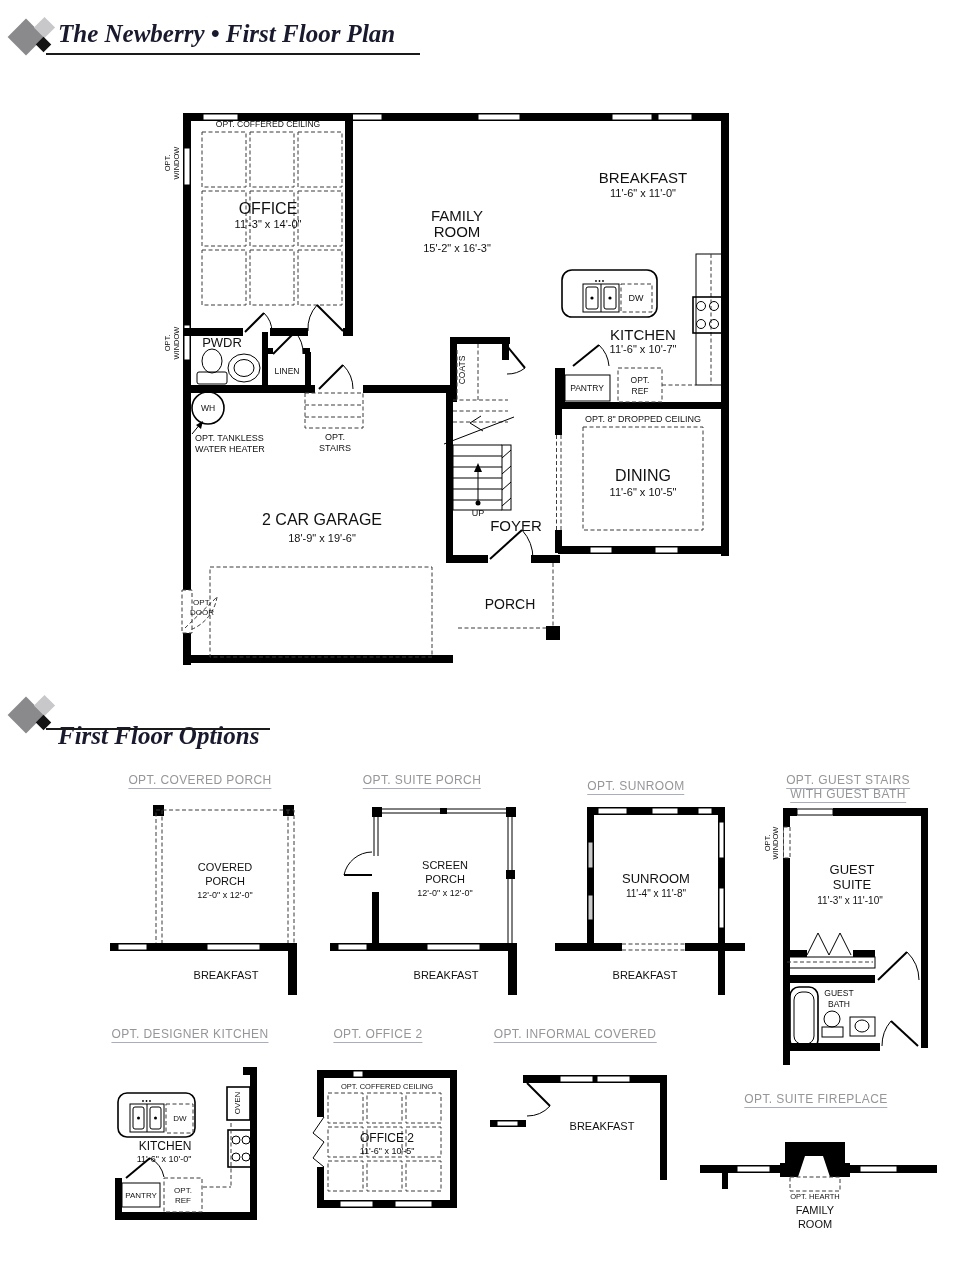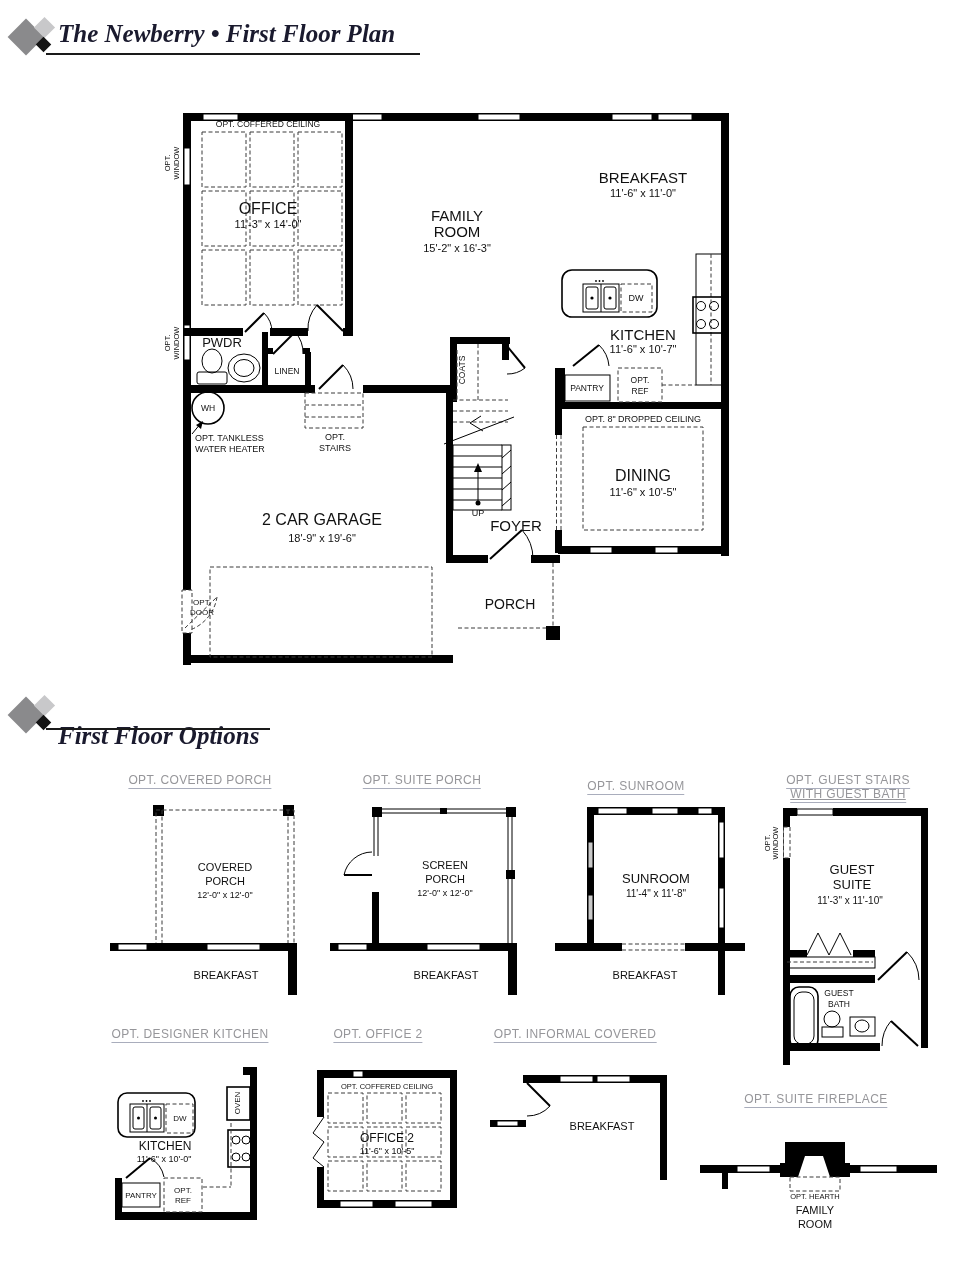--- a/index.html
+++ b/index.html
@@ -245,21 +245,21 @@
     <rect x="32" y="10" width="15" height="15" fill="#c8c8ca" transform="rotate(45 39.5 17.5)"></rect>
     <rect x="33" y="29" width="11" height="11" fill="#141414" transform="rotate(45 38.5 34.5)"></rect>
   </svg>
   <div class="sec-title" style="left:58px;top:695px;margin-top:27px;">First Floor Options</div>
   <div class="sec-rule" style="left:46px;top:728px;width:224px;"></div>
 
   <div class="opt-head" style="left:200px;top:773px;">OPT. COVERED PORCH</div>
   <div class="opt-head" style="left:422px;top:773px;">OPT. SUITE PORCH</div>
   <div class="opt-head" style="left:636px;top:779px;">OPT. SUNROOM</div>
   <div class="opt-head" style="left:848px;top:773px;">OPT. GUEST STAIRS</div>
-  <div class="opt-head" style="left:848px;top:787px;text-decoration:underline;">WITH GUEST BATH</div>
+  <div class="opt-head" style="left:848px;top:787px;">WITH GUEST BATH</div>
   <div class="opt-head" style="left:190px;top:1027px;">OPT. DESIGNER KITCHEN</div>
   <div class="opt-head" style="left:378px;top:1027px;">OPT. OFFICE 2</div>
   <div class="opt-head" style="left:575px;top:1027px;">OPT. INFORMAL COVERED</div>
   <div class="opt-head" style="left:816px;top:1092px;">OPT. SUITE FIREPLACE</div>
 
   <svg style="left:110px;top:800px;" width="230" height="200" viewBox="0 0 230 200">
     <rect class="blk" x="43" y="5" width="11" height="11"></rect>
     <rect class="blk" x="173" y="5" width="11" height="11"></rect>
     <rect class="dash" x="46" y="10" width="138" height="135"></rect>
     <line class="dash" x1="52" y1="10" x2="52" y2="145"></line>

